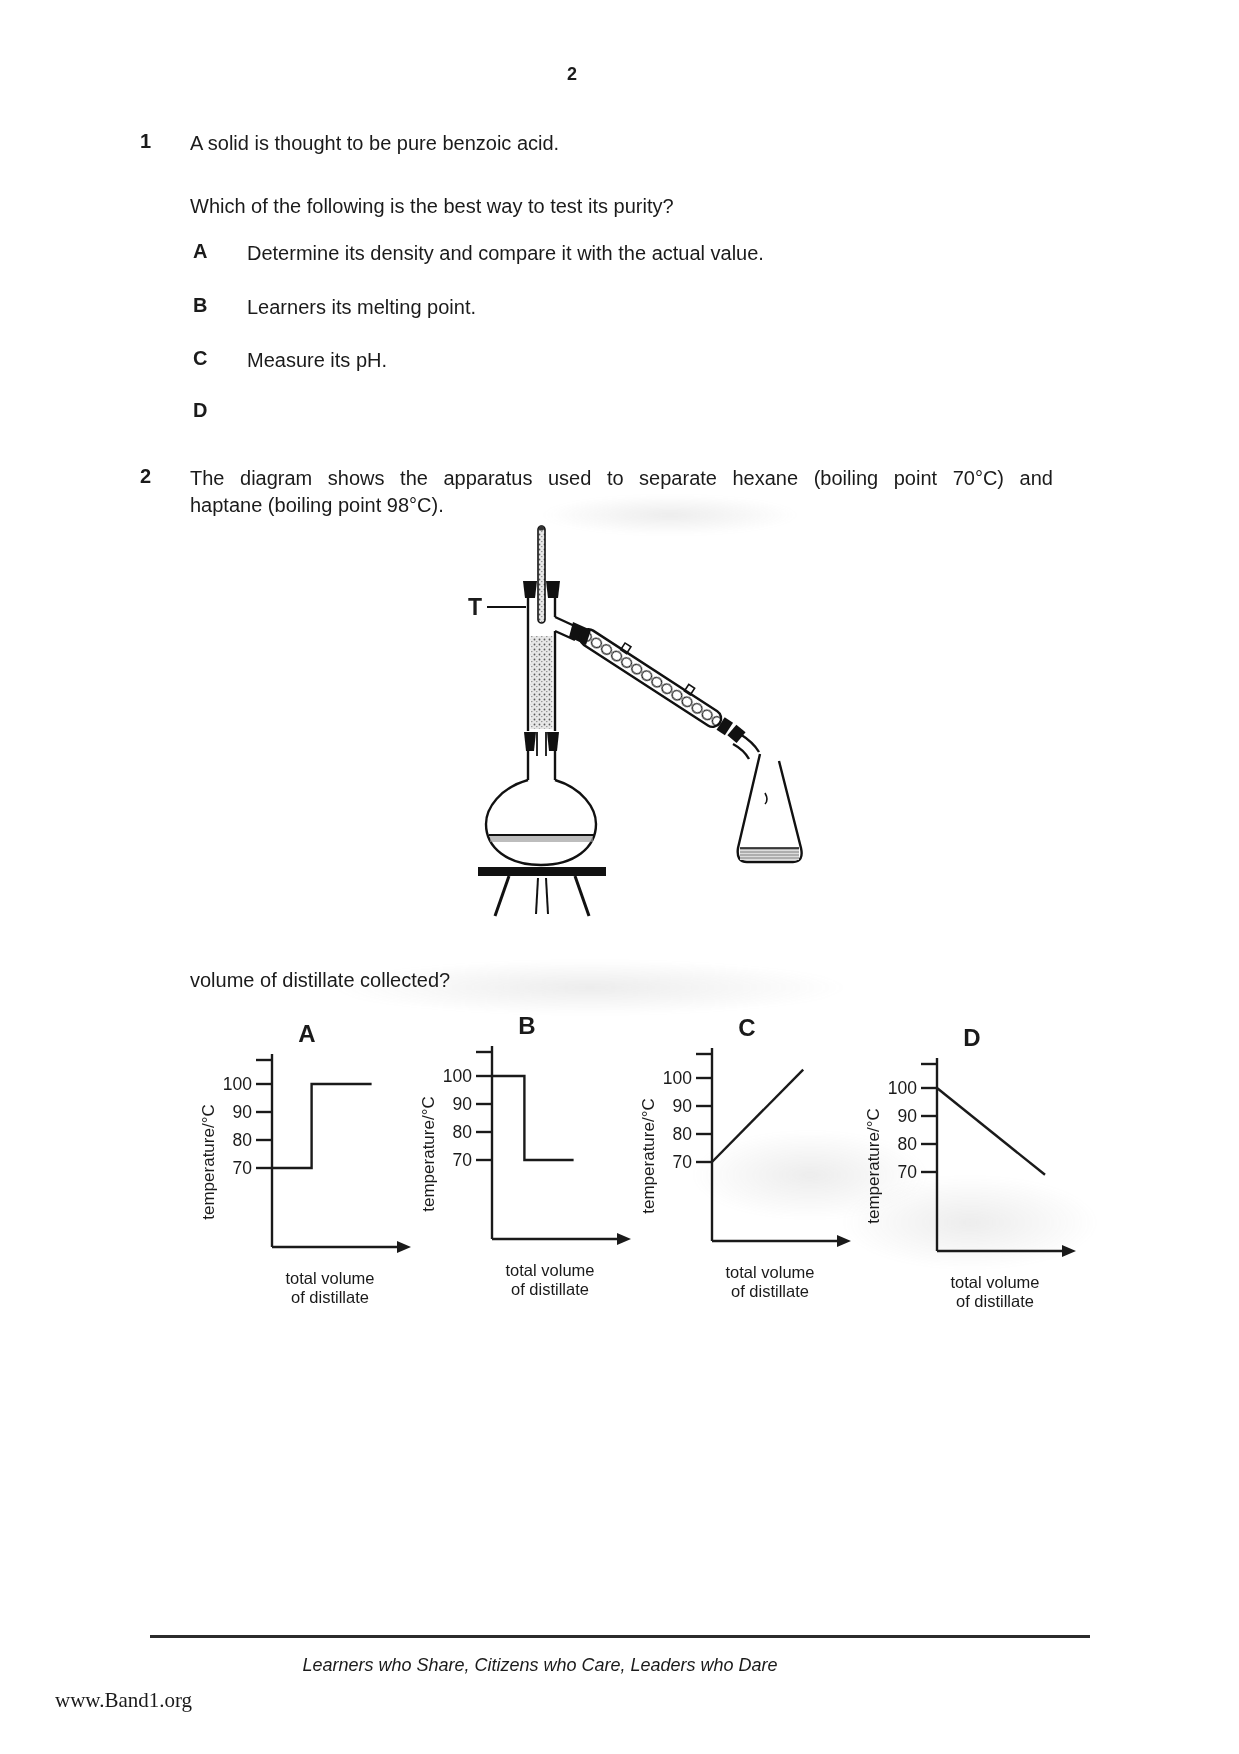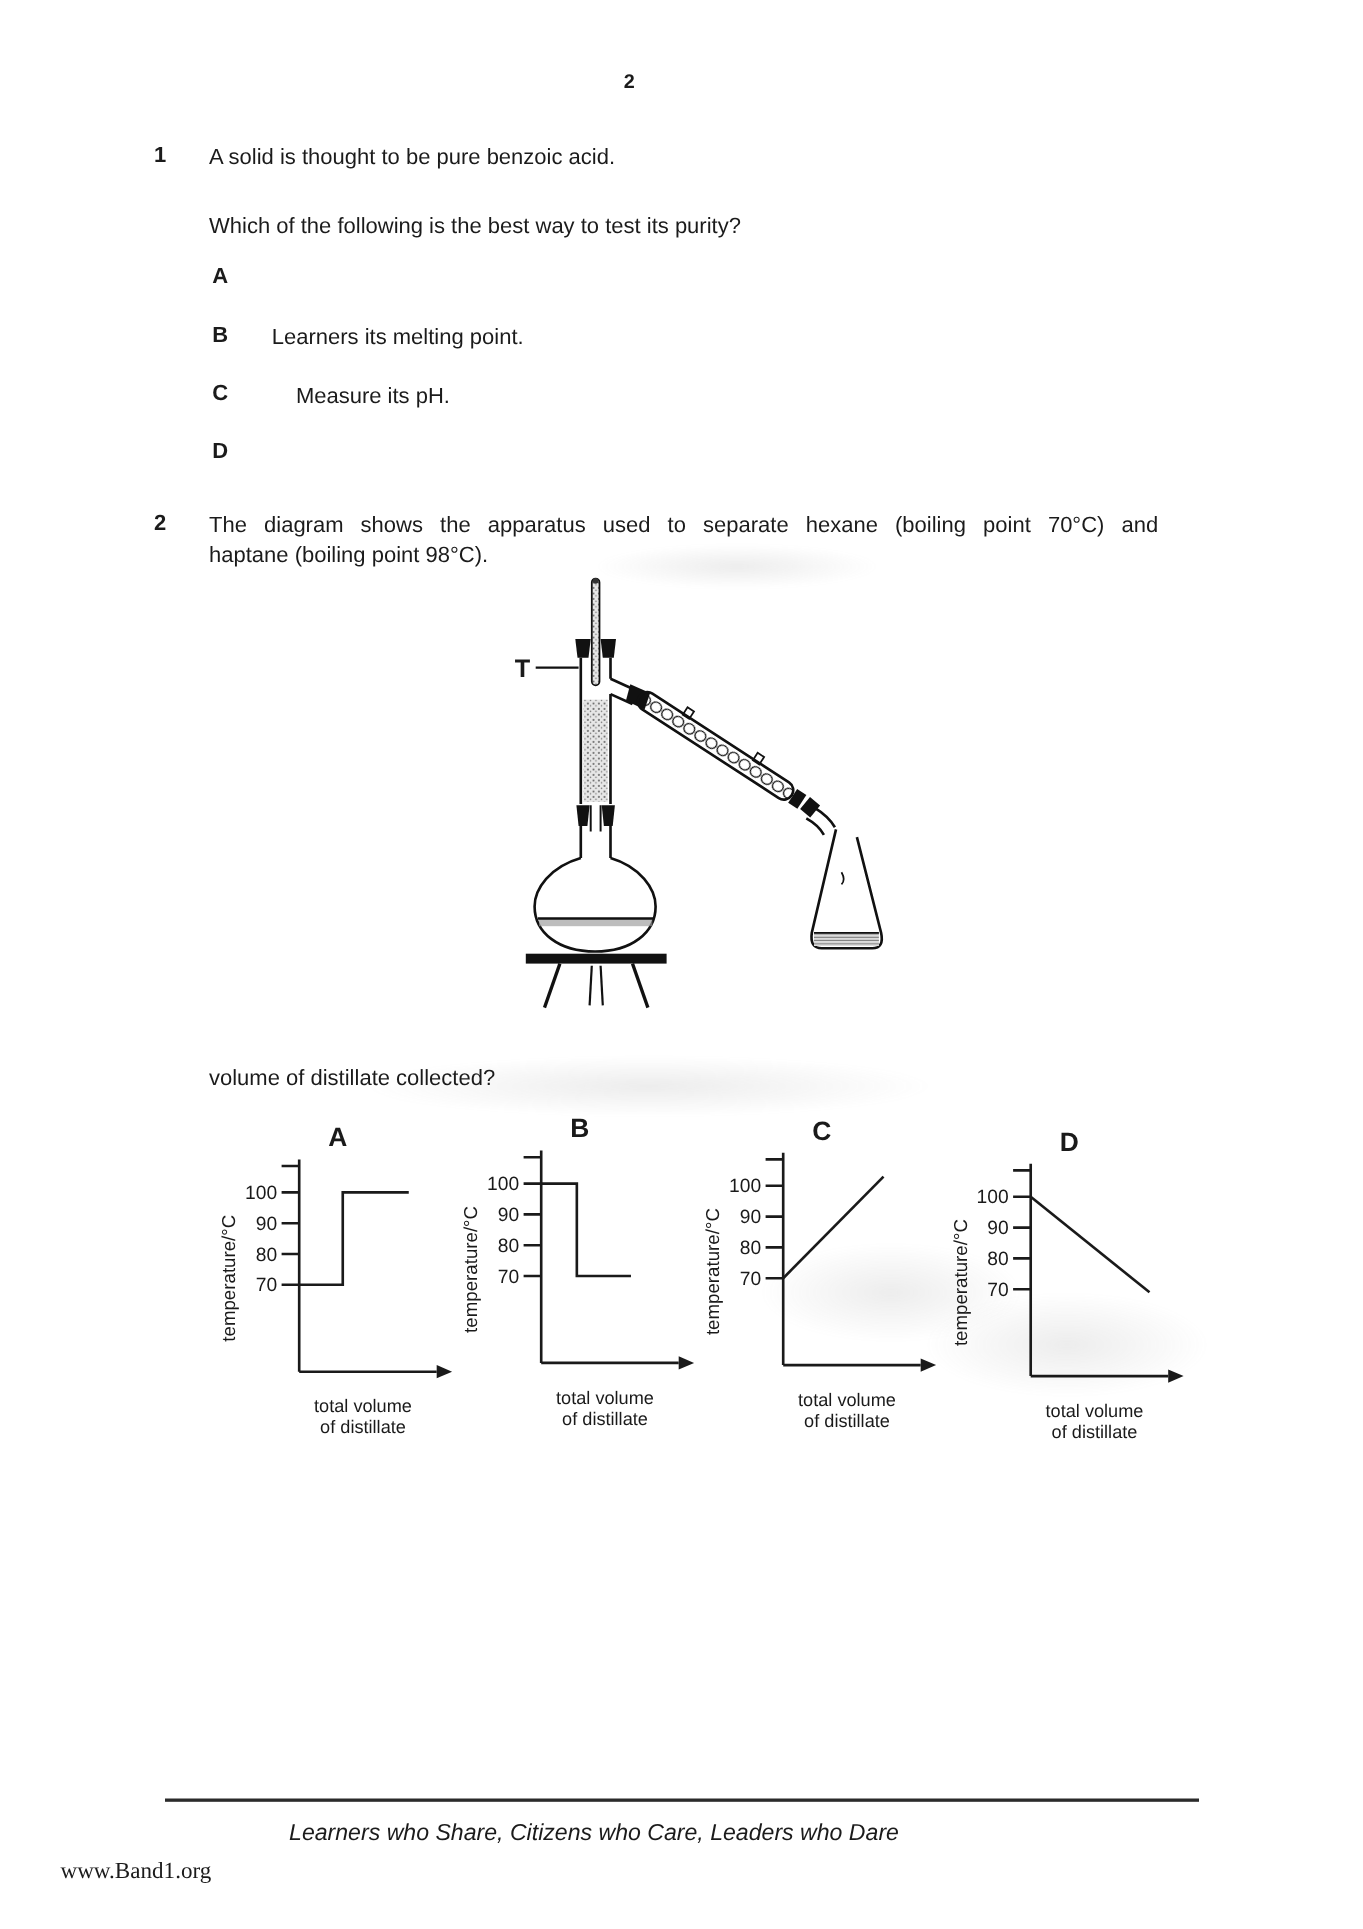--- a/index.html
+++ b/index.html
@@ -12,21 +12,21 @@
   .body-text{font-size:20px;line-height:27px;white-space:nowrap;}
   .pagenum{font-size:18px;font-weight:bold;text-align:center;}
   .qnum{font-size:20px;font-weight:bold;}
   .opt-letter{font-size:20px;font-weight:bold;}
   .justify1{word-spacing:10px;}
   .gq{word-spacing:3px;}
   .graph-box{width:225px;height:300px;}
   .graph-box svg{width:100%;height:100%;}
   svg text{font-family:"Liberation Sans",sans-serif;}
   .footer-rule{height:3px;background:#2b2b2b;}
-  .motto{font-size:21px;font-style:italic;text-align:center;white-space:nowrap;}
+  .motto{font-size:18px;font-style:italic;text-align:center;white-space:nowrap;}
   .site{font-size:21px;font-family:Liberation Serif, serif;}
   .smudge{position:absolute;background:radial-gradient(ellipse,rgba(125,125,125,.14),rgba(125,125,125,0) 70%);filter:blur(2px);pointer-events:none;}
   .app-figure{width:375px;height:400px;}
 </style>
 </head>
 <body>
 
 <div class="page">
 
   <div class="smudge" style="left:330px;top:960px;width:520px;height:55px;"></div>
@@ -34,26 +34,27 @@
   <div class="smudge" style="left:840px;top:1175px;width:260px;height:95px;"></div>
   <div class="smudge" style="left:540px;top:495px;width:260px;height:40px;"></div>
 
   <div class="abs pagenum" style="left:550px;top:64px;width:44px;">2</div>
 
   <div class="abs qnum" style="left:140px;top:130px;">1</div>
   <div class="abs body-text" style="left:190px;top:130px;">A solid is thought to be pure benzoic acid.</div>
   <div class="abs body-text" style="left:190px;top:193px;">Which of the following is the best way to test its purity?</div>
 
   <div class="abs opt-letter" style="left:193px;top:240px;">A</div>
+  <div class="abs body-text" style="left:247px;top:240px;">Determine its density and compare it with the actual value.</div>
 
   <div class="abs opt-letter" style="left:193px;top:294px;">B</div>
   <div class="abs body-text" style="left:247px;top:294px;">Learners its melting point.</div>
 
   <div class="abs opt-letter" style="left:193px;top:347px;">C</div>
-  <div class="abs body-text" style="left:247px;top:347px;margin-left:22px;">Measure its pH.</div>
+  <div class="abs body-text" style="left:247px;top:347px;">Measure its pH.</div>
 
   <div class="abs opt-letter" style="left:193px;top:399px;">D</div>
 
   <div class="abs qnum" style="left:140px;top:465px;">2</div>
   <div class="abs body-text justify1" style="left:190px;top:465px;">The diagram shows the apparatus used to separate hexane (boiling point 70°C) and</div>
   <div class="abs body-text" style="left:190px;top:492px;">haptane (boiling point 98°C).</div>
 
   <svg class="abs app-figure" style="left:438px;top:518px;" viewBox="0 0 375 400">
     <defs>
       <pattern id="stip" width="5" height="5" patternUnits="userSpaceOnUse">

